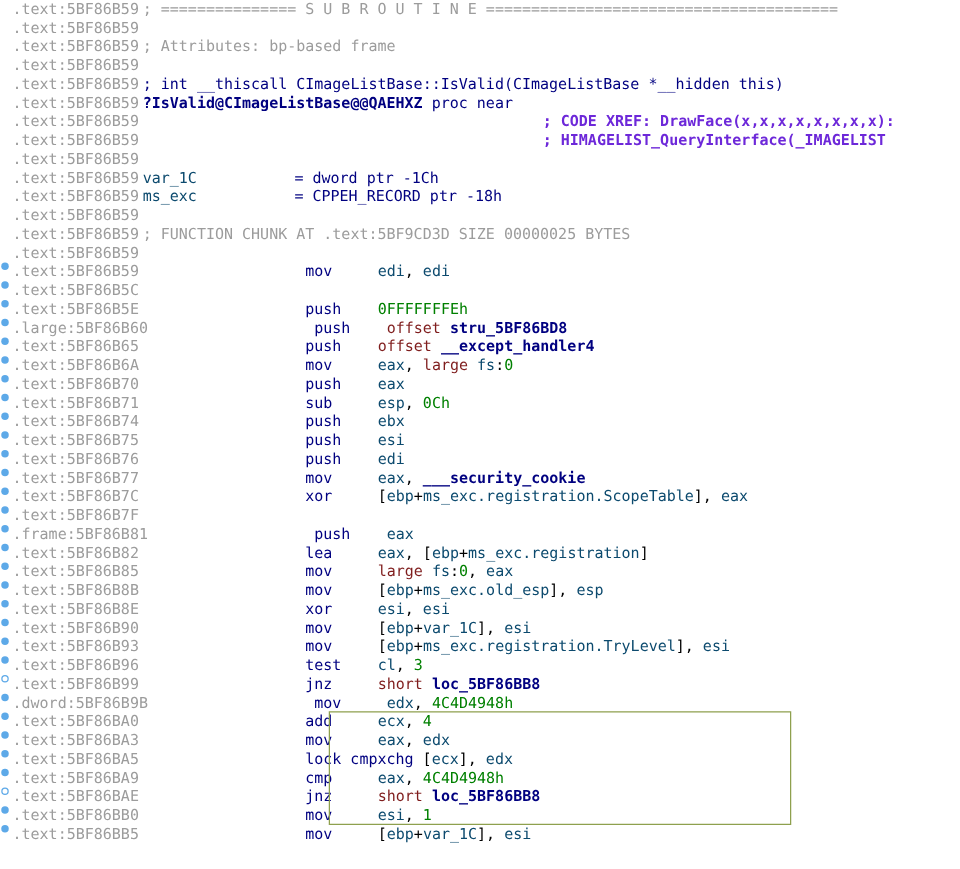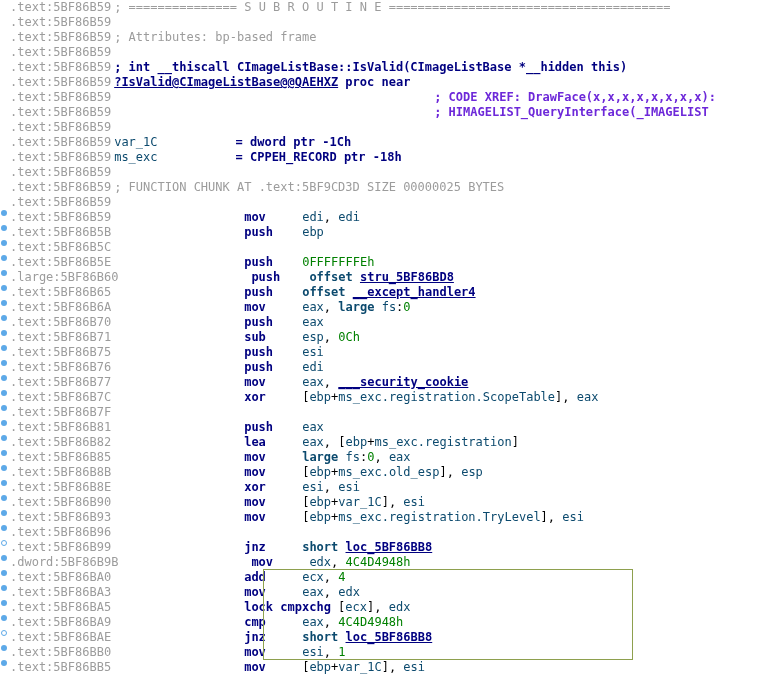--- a/index.html
+++ b/index.html
@@ -2,26 +2,26 @@
 <html><head>
 <meta charset="utf-8">
 <style>
 *{margin:0;padding:0;box-sizing:border-box}
 body{font-family:Consolas,Monaco,monospace;font-size:12px;background:#fff;width:768px;overflow:hidden;white-space:nowrap}
 .line{height:15px;line-height:15px;display:flex;align-items:flex-start}
 .dot{width:6px;height:6px;border-radius:50%;background:#5da9e8;margin:0 3px 0 1px;flex-shrink:0}
 .dot.hollow{background:#fff;border:1px solid #5da9e8}
 .addr{color:#9c9c9c;margin-right:3px}
 .cmt{color:#9c9c9c}
-.op{color:#000080;font-weight:bold}
+.op{color:#000080;font-weight:normal}
 .reg{color:#0c4a6e}
 .num{color:#008000}
 .lbl{color:#6d28d9;font-weight:bold}
-.sym{color:#000080;font-weight:bold;text-decoration:underline}
-.str{color:#0c4a6e;font-weight:bold}
+.sym{color:#000080;font-weight:bold;}
+.str{color:#7f1d1d;font-weight:normal}
 .txt{color:#000}
 .content{padding-left:0}
 .mn{display:inline-block;width:58px}
 .pad{display:inline-block;width:130px}
 .box{position:absolute;left:263px;top:569px;width:370px;height:91px;border:1px solid #8ea04e;pointer-events:none}
 </style>
 </head>
 <body>
 
 <div id="container">
@@ -95,25 +95,20 @@
       <span class="addr">.text:5BF86B59</span>
       <span class="content"><span class="cmt"></span></span>
     </div>
     <div class="line">
       <span class="dot"></span>
       <span class="addr">.text:5BF86B59</span>
       <span class="content"><span class="pad"></span><span class="op mn">mov</span><span class="reg">edi</span><span class="txt">, </span><span class="reg">edi</span></span>
     </div>
     <div class="line">
       <span class="dot"></span>
-      <span class="addr">.text:5BF86B5B</span>
-      <span class="content"><span class="pad"></span><span class="op mn">push</span><span class="reg">ebp</span></span>
-    </div>
-    <div class="line">
-      <span class="dot"></span>
       <span class="addr">.text:5BF86B5C</span>
     </div>
     <div class="line">
       <span class="dot"></span>
       <span class="addr">.text:5BF86B5E</span>
       <span class="content"><span class="pad"></span><span class="op mn">push</span><span class="num">0FFFFFFFEh</span></span>
     </div>
     <div class="line">
       <span class="dot"></span>
       <span class="addr">.large:5BF86B60</span>
@@ -134,20 +129,25 @@
       <span class="addr">.text:5BF86B70</span>
       <span class="content"><span class="pad"></span><span class="op mn">push</span><span class="reg">eax</span></span>
     </div>
     <div class="line">
       <span class="dot"></span>
       <span class="addr">.text:5BF86B71</span>
       <span class="content"><span class="pad"></span><span class="op mn">sub</span><span class="reg">esp</span><span class="txt">, </span><span class="num">0Ch</span></span>
     </div>
     <div class="line">
       <span class="dot"></span>
+      <span class="addr">.text:5BF86B74</span>
+      <span class="content"><span class="pad"></span><span class="op mn">push</span><span class="reg">ebx</span></span>
+    </div>
+    <div class="line">
+      <span class="dot"></span>
       <span class="addr">.text:5BF86B75</span>
       <span class="content"><span class="pad"></span><span class="op mn">push</span><span class="reg">esi</span></span>
     </div>
     <div class="line">
       <span class="dot"></span>
       <span class="addr">.text:5BF86B76</span>
       <span class="content"><span class="pad"></span><span class="op mn">push</span><span class="reg">edi</span></span>
     </div>
     <div class="line">
       <span class="dot"></span>
@@ -158,21 +158,21 @@
       <span class="dot"></span>
       <span class="addr">.text:5BF86B7C</span>
       <span class="content"><span class="pad"></span><span class="op mn">xor</span><span class="txt">[</span><span class="reg">ebp</span><span class="txt">+</span><span class="reg">ms_exc.registration.ScopeTable</span><span class="txt">], </span><span class="reg">eax</span></span>
     </div>
     <div class="line">
       <span class="dot"></span>
       <span class="addr">.text:5BF86B7F</span>
     </div>
     <div class="line">
       <span class="dot"></span>
-      <span class="addr">.text:5BF86B81</span>
+      <span class="addr">.frame:5BF86B81</span>
       <span class="content"><span class="pad"></span><span class="op mn">push</span><span class="reg">eax</span></span>
     </div>
     <div class="line">
       <span class="dot"></span>
       <span class="addr">.text:5BF86B82</span>
       <span class="content"><span class="pad"></span><span class="op mn">lea</span><span class="reg">eax</span><span class="txt">, [</span><span class="reg">ebp</span><span class="txt">+</span><span class="reg">ms_exc.registration</span><span class="txt">]</span></span>
     </div>
     <div class="line">
       <span class="dot"></span>
       <span class="addr">.text:5BF86B85</span>
@@ -194,20 +194,21 @@
       <span class="content"><span class="pad"></span><span class="op mn">mov</span><span class="txt">[</span><span class="reg">ebp</span><span class="txt">+</span><span class="reg">var_1C</span><span class="txt">], </span><span class="reg">esi</span></span>
     </div>
     <div class="line">
       <span class="dot"></span>
       <span class="addr">.text:5BF86B93</span>
       <span class="content"><span class="pad"></span><span class="op mn">mov</span><span class="txt">[</span><span class="reg">ebp</span><span class="txt">+</span><span class="reg">ms_exc.registration.TryLevel</span><span class="txt">], </span><span class="reg">esi</span></span>
     </div>
     <div class="line">
       <span class="dot"></span>
       <span class="addr">.text:5BF86B96</span>
+      <span class="content"><span class="pad"></span><span class="op mn">test</span><span class="reg">cl</span><span class="txt">, </span><span class="num">3</span></span>
     </div>
     <div class="line">
       <span class="dot hollow"></span>
       <span class="addr">.text:5BF86B99</span>
       <span class="content"><span class="pad"></span><span class="op mn">jnz</span><span class="str">short</span><span class="txt"> </span><span class="sym">loc_5BF86BB8</span></span>
     </div>
     <div class="line">
       <span class="dot"></span>
       <span class="addr">.dword:5BF86B9B</span>
       <span class="content"><span class="pad"></span><span class="op mn">mov</span><span class="reg">edx</span><span class="txt">, </span><span class="num">4C4D4948h</span></span>

